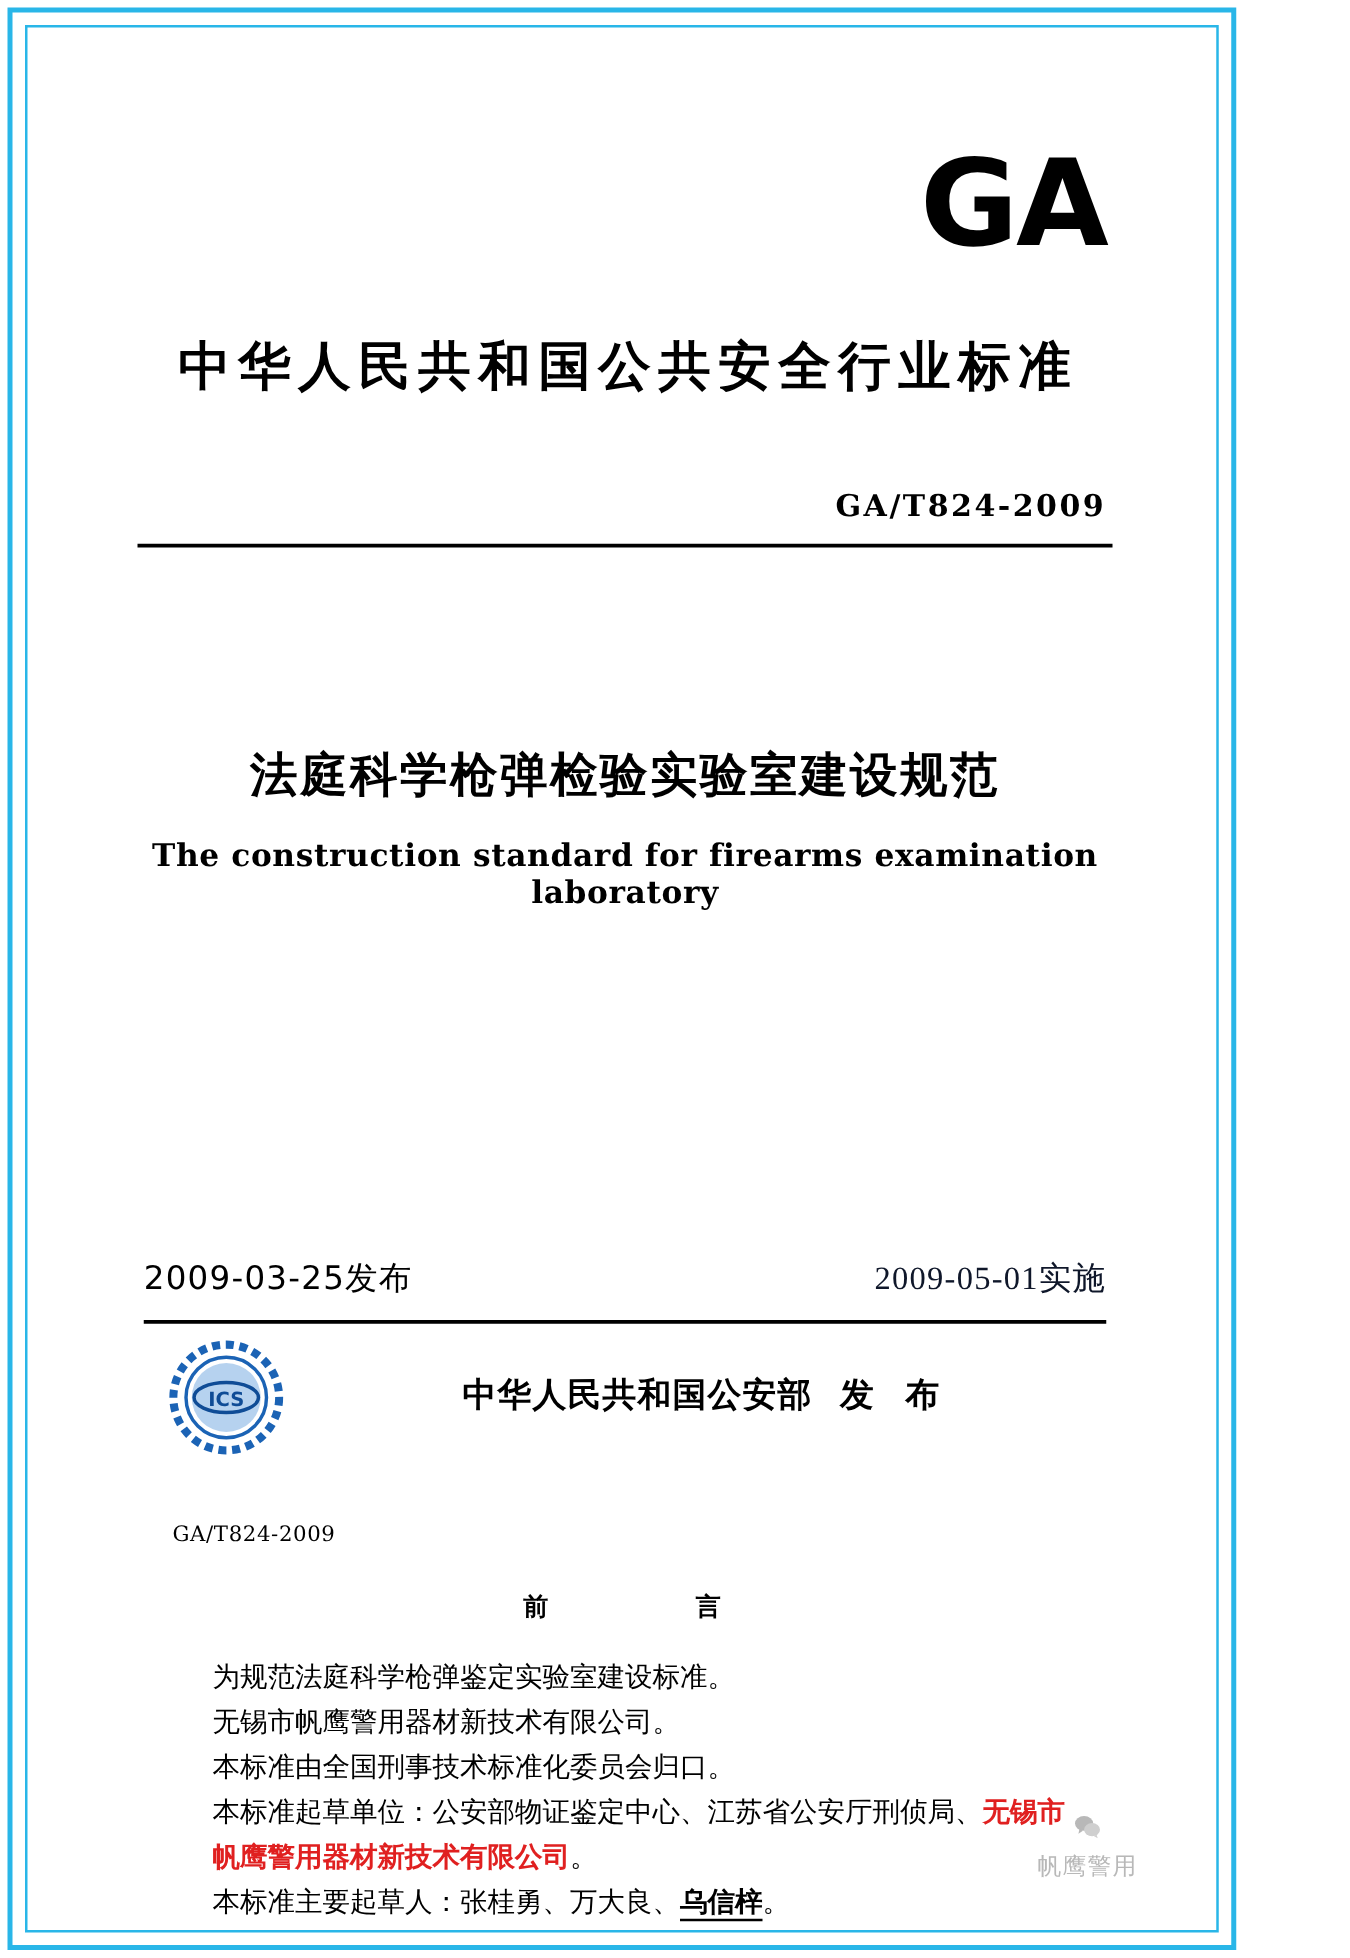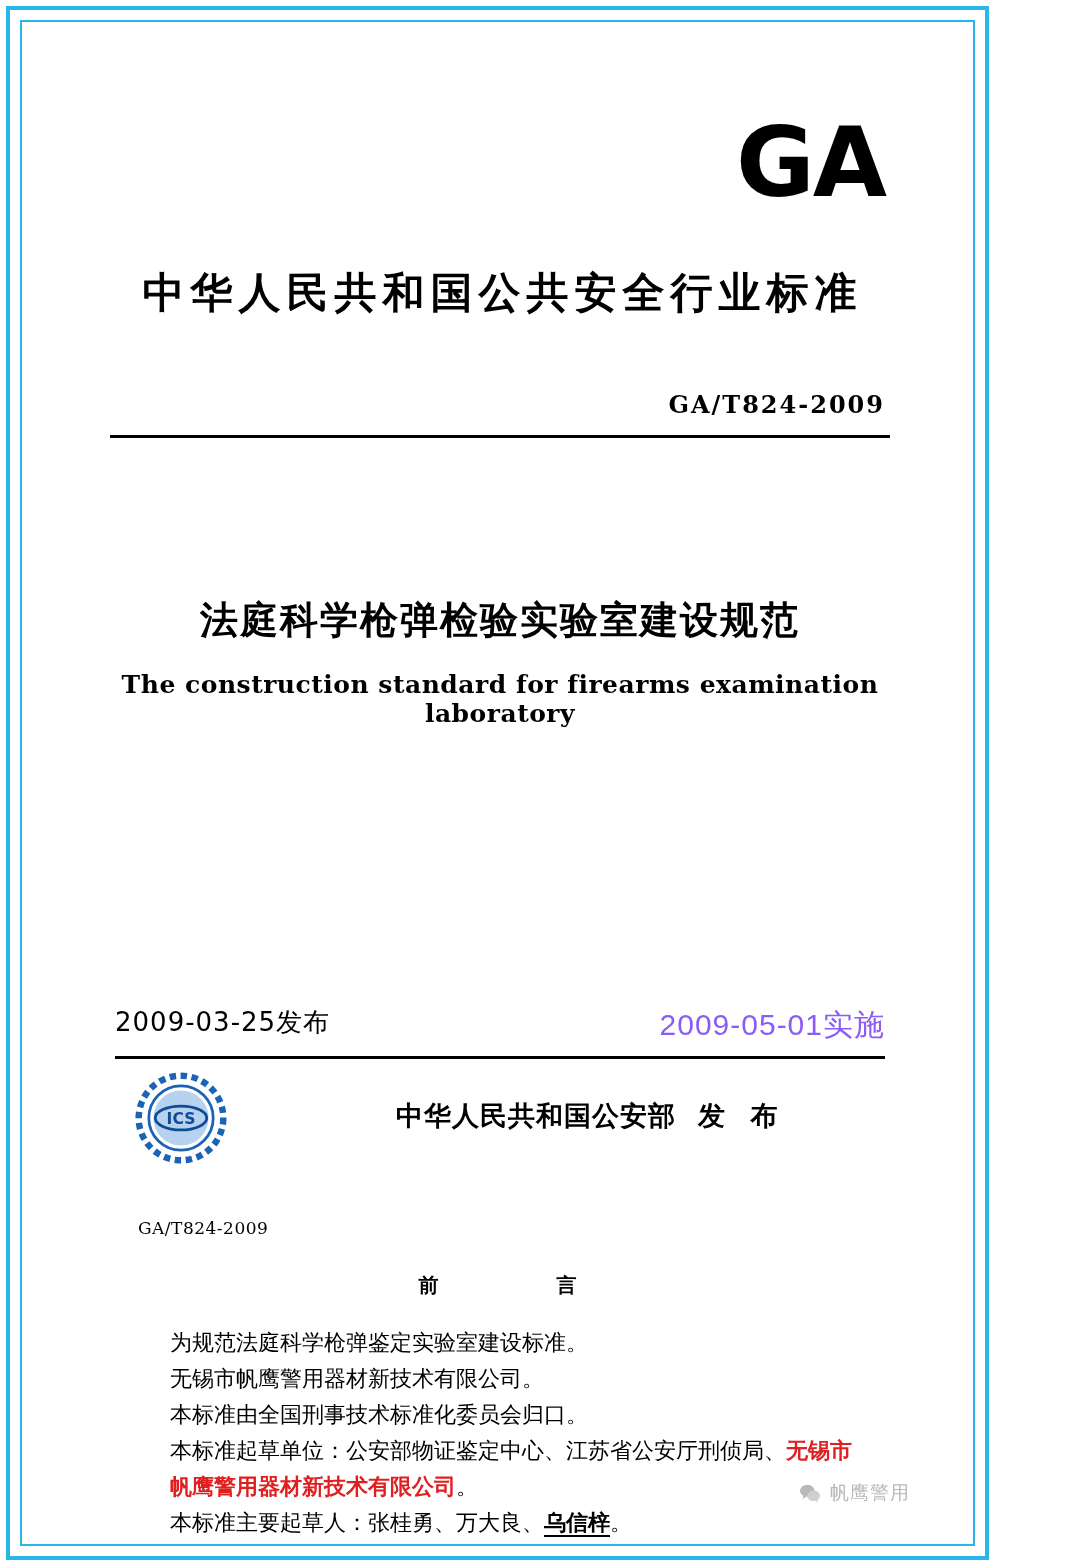--- a/index.html
+++ b/index.html
@@ -125,24 +125,24 @@
     top: 0;
     font-family: "DejaVu Sans", sans-serif;
     font-size: 26px;
     letter-spacing: 1px;
     color: #000;
   }
   .date-effective {
     position: absolute;
     right: 0;
     top: 0;
-    font-family: Liberation Sans, sans-serif;
-    font-size: 30px;
+    font-family: Liberation Serif, serif;
+    font-size: 26px;
     letter-spacing: 1px;
-    color: #8b5cf6;
+    color: #0f172a;
   }
   .rule-bottom {
     position: absolute;
     left: 85px;
     right: 80px;
     top: 1026px;
     height: 3px;
     background: #000;
   }
 
@@ -155,21 +155,20 @@
   }
   .publisher {
     position: absolute;
     left: 340px;
     top: 1068px;
     font-family: "DejaVu Sans", sans-serif;
     font-weight: bold;
     font-size: 27px;
     letter-spacing: 1px;
     color: #000;
-    margin-left: 26px;
   }
   .publisher .verb {
     margin-left: 22px;
     letter-spacing: 8px;
   }
 
   
   .pg2-std-no {
     position: absolute;
     left: 108px;
@@ -218,20 +217,21 @@
     position: absolute;
     right: 55px;
     bottom: 30px;
     display: flex;
     align-items: center;
     gap: 9px;
     color: #b8b8b8;
     font-family: "DejaVu Sans", sans-serif;
     font-size: 19px;
     letter-spacing: 1px;
+    flex-direction: column;
   }
   .wm-icon {
     width: 22px;
     height: 20px;
     position: relative;
   }
 </style>
 </head>
 <body>
 

